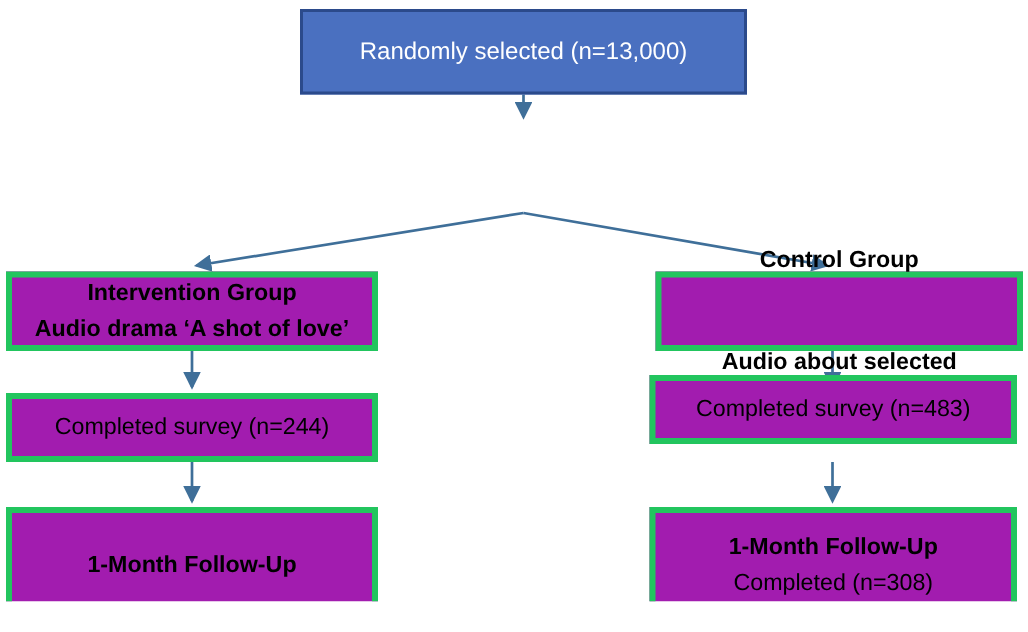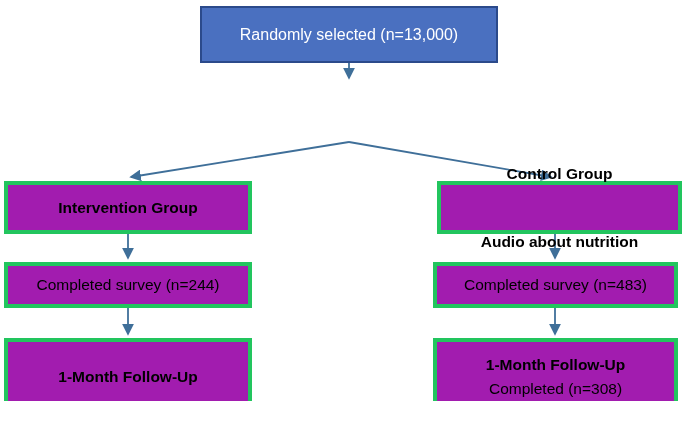--- a/index.html
+++ b/index.html
@@ -47,21 +47,21 @@
     text-align: right;
   }
   .bold { font-weight: bold; }
 
   
   #box-randomly-selected { left: 200px; top: 6px;   width: 298px; height: 57px; }
   #box-started-survey    { left: 200px; top: 82px;  width: 302px; height: 60px; }
   #box-intervention-group     { left: 4px;   top: 181px; width: 248px; height: 53px; }
   #box-control-group          { left: 437px; top: 181px; width: 245px; height: 53px; gap: 44px; }
   #box-intervention-completed { left: 4px;   top: 262px; width: 248px; height: 46px; }
-  #box-control-completed      { left: 433px; top: 262px; width: 245px; height: 46px; }
+  #box-control-completed      { left: 433px; top: 250px; width: 245px; height: 46px; }
   #box-intervention-followup  { left: 4px;   top: 338px; width: 248px; height: 77px; }
   #box-control-followup       { left: 433px; top: 338px; width: 245px; height: 77px; }
 </style>
 </head>
 <body>
 
 <div class="canvas">
 
   <svg class="arrow-layer" width="685" height="421" viewBox="0 0 685 421" xmlns="http://www.w3.org/2000/svg">
     <defs>
@@ -80,25 +80,26 @@
     </g>
   </svg>
 
   <div id="box-randomly-selected" class="box filled">
     <span>Randomly selected (n=13,000)</span>
   </div>
 
 
   <div id="box-intervention-group" class="box outlined">
     <span class="bold">Intervention Group</span>
+    <span class="bold">Audio drama ‘A shot of love’</span>
   </div>
 
   <div id="box-control-group" class="box outlined">
     <span class="bold">Control Group</span>
-    <span class="bold">Audio about nutrition</span>
+    <span class="bold">Audio about selected</span>
   </div>
 
   <div id="box-intervention-completed" class="box outlined">
     <span>Completed survey (n=244)</span>
   </div>
 
   <div id="box-control-completed" class="box outlined">
     <span>Completed survey (n=483)</span>
   </div>
 

